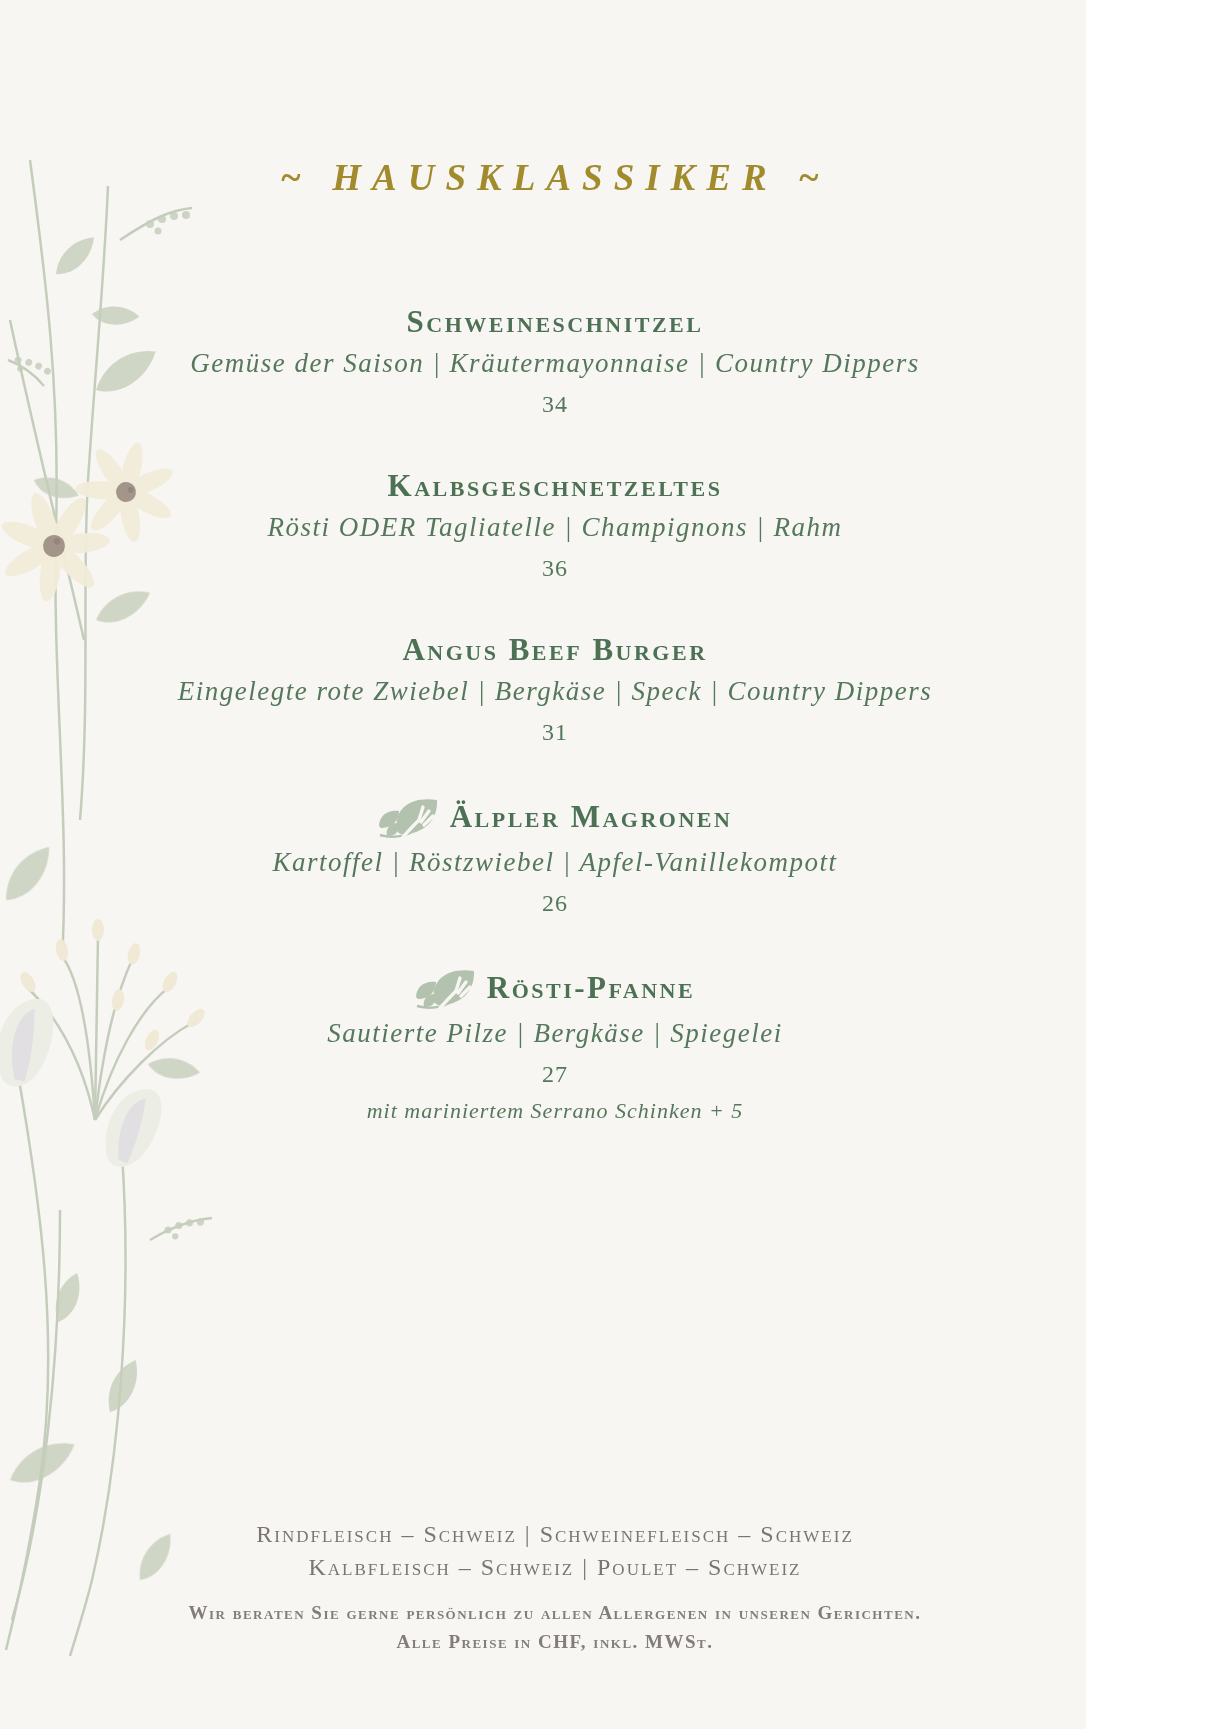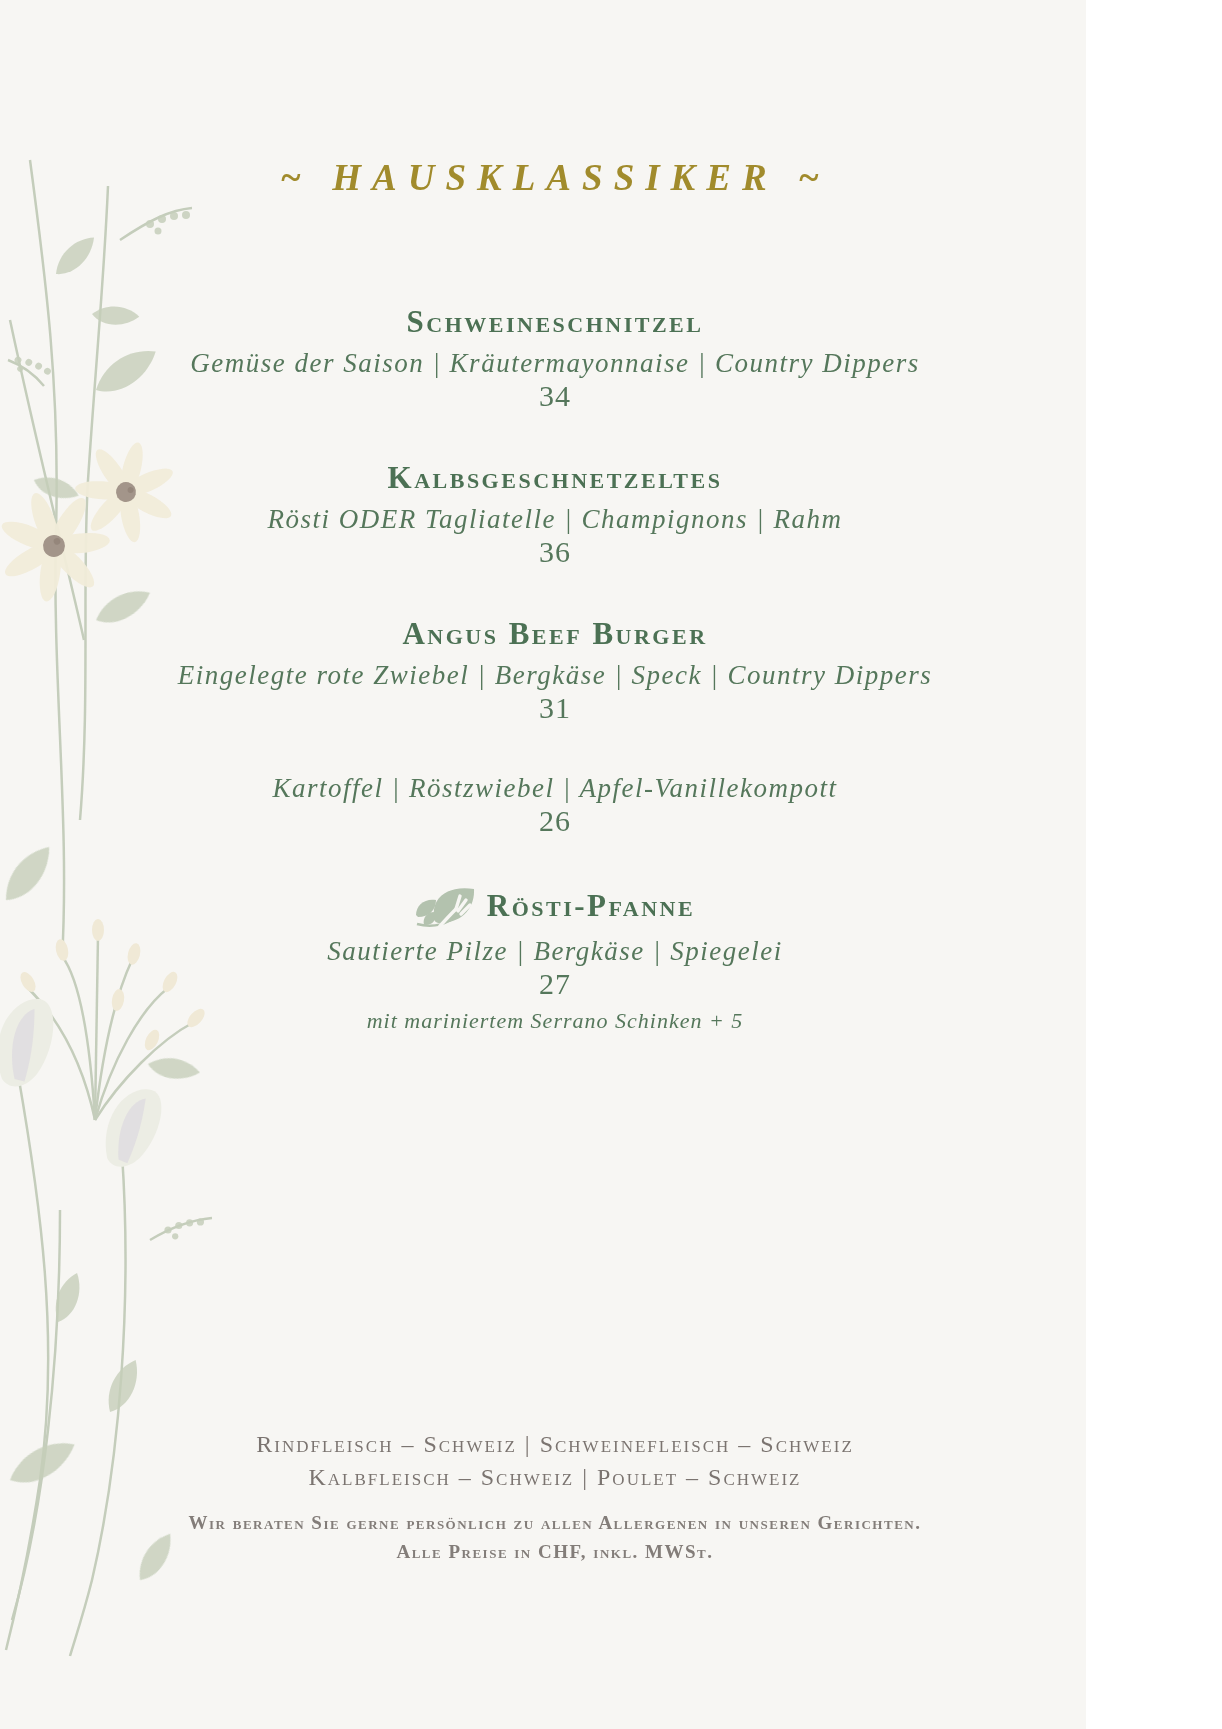--- a/index.html
+++ b/index.html
@@ -45,22 +45,22 @@
   .item-desc {
     margin:6px 0 0 0;
     font-size:27px;
     line-height:34px;
     font-style:italic;
     letter-spacing:1.5px;
     color:#55775b;
     font-family:Liberation Serif, serif;
   }
   .item-price {
-    margin-top:0;
-    font-size:30px;
+    margin-top:8px;
+    font-size:24px;
     line-height:32px;
     letter-spacing:1px;
     color:#55775b;
   }
   .item-note {
     margin:4px 0 0 0;
     font-size:22px;
     line-height:34px;
     font-style:italic;
     letter-spacing:1px;
@@ -203,41 +203,59 @@
         <div class="item-price">36</div>
       </article>
 
       <article class="item">
         <h2 class="item-name">Angus Beef Burger</h2>
         <p class="item-desc">Eingelegte rote Zwiebel | Bergkäse | Speck | Country Dippers</p>
         <div class="item-price">31</div>
       </article>
 
       <article class="item">
-        <p class="item-desc">Kartoffel | Röstzwiebel | Apfel-Vanillekompott</p>
-        <div class="item-price">26</div>
-      </article>
-
-      <article class="item">
         <h2 class="item-name">
           <span class="veg-icon">
             <svg viewBox="0 0 64 44" width="64" height="44">
               <path d="M2,40 Q20,45 36,36" stroke="#b3c2ae" stroke-width="2.5" fill="none"></path>
               <g fill="#b3c2ae">
                 <path d="M1,31 C1,21 10,14 21,16 C21,26 14,33 3,33 Z"></path>
                 <path d="M9,41 C7,33 13,27 21,28 C22,36 17,42 9,41 Z"></path>
                 <path d="M19,34 C16,12 35,1 59,5 C60,26 45,39 25,39 C21,39 19,37 19,34 Z"></path>
               </g>
               <g stroke="#f7f6f3" stroke-width="3.4" stroke-linecap="round" fill="none">
                 <path d="M25,42 Q34,32 41,25"></path>
                 <path d="M41,25 L45,12"></path>
                 <path d="M43,27 L51,16"></path>
                 <path d="M46,30 L55,21"></path>
               </g>
             </svg>
+          </span><span>Älpler Magronen</span>
+        </h2>
+        <p class="item-desc">Kartoffel | Röstzwiebel | Apfel-Vanillekompott</p>
+        <div class="item-price">26</div>
+      </article>
+
+      <article class="item">
+        <h2 class="item-name">
+          <span class="veg-icon">
+            <svg viewBox="0 0 64 44" width="64" height="44">
+              <path d="M2,40 Q20,45 36,36" stroke="#b3c2ae" stroke-width="2.5" fill="none"></path>
+              <g fill="#b3c2ae">
+                <path d="M1,31 C1,21 10,14 21,16 C21,26 14,33 3,33 Z"></path>
+                <path d="M9,41 C7,33 13,27 21,28 C22,36 17,42 9,41 Z"></path>
+                <path d="M19,34 C16,12 35,1 59,5 C60,26 45,39 25,39 C21,39 19,37 19,34 Z"></path>
+              </g>
+              <g stroke="#f7f6f3" stroke-width="3.4" stroke-linecap="round" fill="none">
+                <path d="M25,42 Q34,32 41,25"></path>
+                <path d="M41,25 L45,12"></path>
+                <path d="M43,27 L51,16"></path>
+                <path d="M46,30 L55,21"></path>
+              </g>
+            </svg>
           </span><span>Rösti-Pfanne</span>
         </h2>
         <p class="item-desc">Sautierte Pilze | Bergkäse | Spiegelei</p>
         <div class="item-price">27</div>
         <p class="item-note">mit mariniertem Serrano Schinken + 5</p>
       </article>
 
     </div>
 
     <div class="origin">

